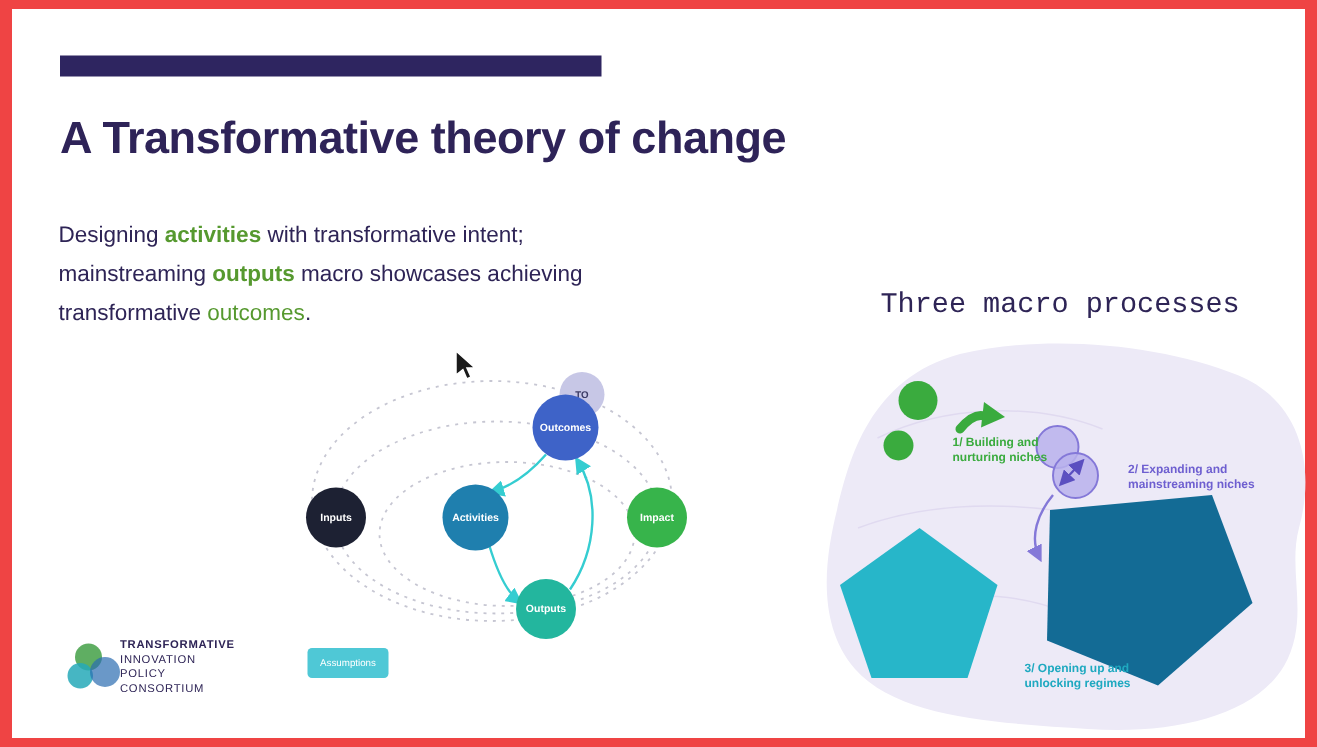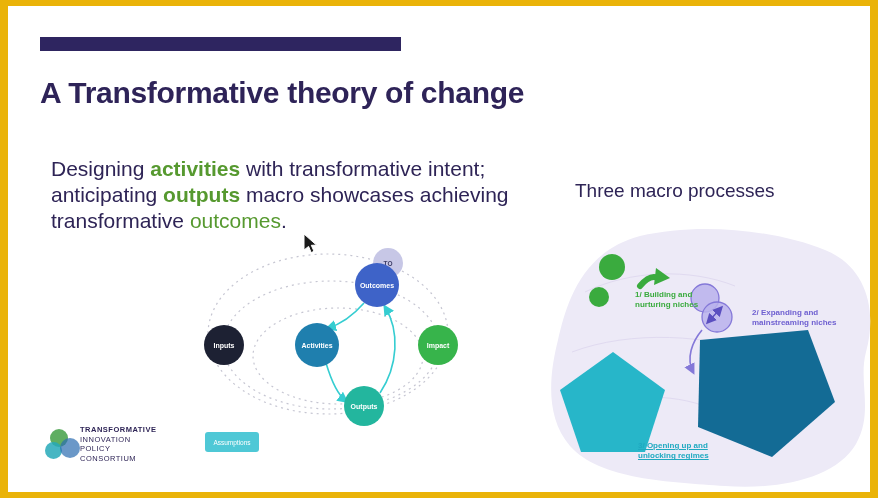--- a/index.html
+++ b/index.html
@@ -1,65 +1,65 @@
 <!DOCTYPE html>
 <html><head>
 <meta charset="utf-8">
 <style>
   html,body{margin:0;padding:0;background:#000;}
-  .stage{position:relative;width:878px;height:498px;background:#eab308;font-family:"Liberation Sans",sans-serif;overflow:hidden;}
+  .stage{position:relative;width:878px;height:498px;background:#ef4444;font-family:"Liberation Sans",sans-serif;overflow:hidden;}
   .slide{position:absolute;left:8px;top:6px;width:862px;height:486px;background:#ffffff;}
   .abs{position:absolute;}
 
   .accent-bar{left:32px;top:31px;width:361px;height:14px;background:#2e2560;}
   .page-title{left:32px;top:70px;margin:0;font-size:30px;font-weight:bold;color:#2e2358;letter-spacing:-0.3px;}
 
-  .intro{left:31px;top:138px;margin:12px;width:470px;font-size:21px;line-height:26px;color:#2e2456;}
+  .intro{left:31px;top:138px;margin:0;width:470px;font-size:15px;line-height:26px;color:#2e2456;}
   .intro .hl{color:#56992f;font-weight:bold;}
   .intro .hl2{color:#56992f;}
 
   
   .node{position:absolute;border-radius:50%;display:flex;align-items:center;justify-content:center;
         color:#fff;font-weight:bold;text-align:center;}
   .n-to{left:365px;top:242px;width:30px;height:30px;background:#c7c7e6;color:#3c3c66;font-size:6.5px;}
   .n-outcomes{left:347px;top:257px;width:44px;height:44px;background:#3e63c8;font-size:7px;}
   .n-inputs{left:196px;top:319px;width:40px;height:40px;background:#1d2133;font-size:7px;}
   .n-activities{left:287px;top:317px;width:44px;height:44px;background:#1f7fae;font-size:7px;}
   .n-impact{left:410px;top:319px;width:40px;height:40px;background:#37b44b;font-size:7px;}
   .n-outputs{left:336px;top:380px;width:40px;height:40px;background:#23b69e;font-size:7px;}
   .assumptions{left:197px;top:426px;width:54px;height:20px;background:#4fc8d6;border-radius:3px;
                color:#fff;font-size:6.5px;display:flex;align-items:center;justify-content:center;}
 
   .dash{fill:none;stroke:#c6c6d2;stroke-width:1.2;stroke-dasharray:2 4;}
   .teal-arrow{fill:none;stroke:#35cdd1;stroke-width:1.6;}
   .contour{fill:none;stroke:#e0daf0;stroke-width:1;}
 
-  .macro-heading{left:567px;top:174px;margin:0;font-size:19px;font-weight:500;color:#2e2456;}
+  .macro-heading{left:567px;top:174px;margin:12px;font-size:19px;font-weight:500;color:#2e2456;font-family:Liberation Mono, monospace;}
   .macro-label{position:absolute;font-size:8px;font-weight:bold;line-height:1.3;margin-left:12px;}
   .ml1{left:615px;top:284px;width:72px;color:#3aab3e;}
   .ml2{left:732px;top:302px;width:98px;color:#6e5fd0;}
-  .ml3{left:618px;top:435px;width:92px;color:#1fa9c0;text-decoration:underline;}
+  .ml3{left:663px;top:435px;width:92px;color:#1fa9c0;}
 
   .lc{position:absolute;border-radius:50%;opacity:0.85;}
   .lc-g{left:42px;top:423px;width:18px;height:18px;background:#43a047;}
   .lc-t{left:37px;top:436px;width:17px;height:17px;background:#26a9b8;}
   .lc-b{left:52px;top:432px;width:20px;height:20px;background:#2b6cb0;opacity:0.7;}
   .logo-text{left:72px;top:419px;font-size:7.5px;color:#2e2456;letter-spacing:0.5px;line-height:9.5px;}
   .logo-text .l1{font-weight:bold;}
 </style>
 </head>
 <body>
 
 <div class="stage">
   <div class="slide">
 
     <div class="abs accent-bar"></div>
     <h1 class="abs page-title">A Transformative theory of change</h1>
 
-    <p class="abs intro"><span>Designing </span><span class="hl">activities</span><span> with transformative intent;</span><br><span>anticipating </span><span class="hl">outputs</span><span> macro showcases achieving</span><br><span>transformative </span><span class="hl2">outcomes</span><span>.</span></p>
+    <p class="abs intro"><span>Designing </span><span class="hl">activities</span><span> with transformative intent;</span><br><span>mainstreaming </span><span class="hl">outputs</span><span> macro showcases achieving</span><br><span>transformative </span><span class="hl2">outcomes</span><span>.</span></p>
 
     <svg class="abs" style="left:170px;top:225px" width="300" height="210" viewBox="0 0 300 210">
       <defs>
         <marker id="mTeal" markerWidth="7" markerHeight="7" refX="5" refY="3.5" orient="auto">
           <path d="M0,0 L7,3.5 L0,7 Z" fill="#35cdd1"></path>
         </marker>
       </defs>
       <ellipse class="dash" cx="153" cy="114" rx="108" ry="64"></ellipse>
       <ellipse class="dash" cx="150" cy="103" rx="120" ry="80"></ellipse>
       <ellipse class="dash" cx="160" cy="125" rx="85" ry="48"></ellipse>

